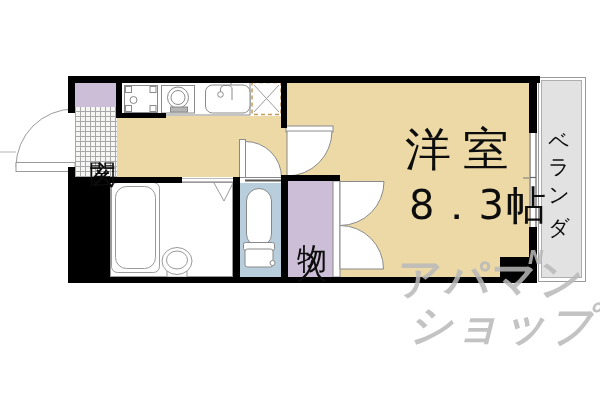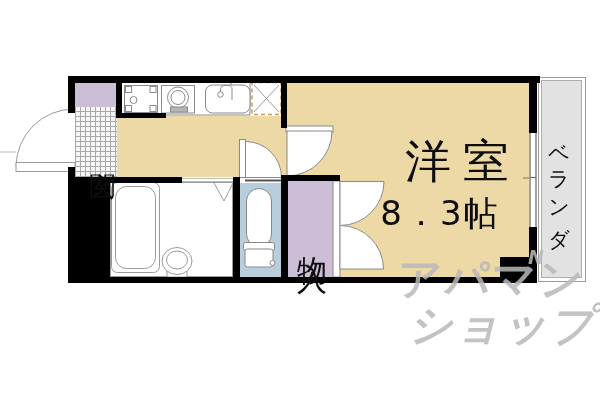--- a/index.html
+++ b/index.html
@@ -18,21 +18,21 @@
       repeating-linear-gradient(0deg,#a8a8a8 0 1px,transparent 1px 5px),
       repeating-linear-gradient(90deg,#a8a8a8 0 1px,transparent 1px 5px),
       #f6f6f4;
   }
   .veranda-outer{background:#fff;border:1px solid #9a9a9a;z-index:8;}
   .veranda-inner{background:#e2e2e2;border:1px solid #aeaeae;z-index:9;}
   .bathroom{background:#fff;border:1px solid #9a9a9a;}
   svg.fixtures{position:absolute;left:0;top:0;z-index:20;pointer-events:none;}
   .label{
     position:absolute;z-index:40;color:#0d0d0d;text-align:center;
-    font-family:"DejaVu Sans",sans-serif;line-height:1.05;white-space:nowrap;margin-top:12px;
+    font-family:"DejaVu Sans",sans-serif;line-height:1.05;white-space:nowrap;
   }
   .vtext{writing-mode:vertical-rl;text-orientation:upright;}
   .wm{
     position:absolute;z-index:50;font-weight:bold;
     color:rgba(185,185,185,0.85);letter-spacing:2px;white-space:nowrap;
   }
 </style>
 </head>
 <body>
 
@@ -146,21 +146,21 @@
   <div class="wall" style="left:281px;top:181px;width:7px;height:102px;"></div>
   <div class="wall" style="left:68px;top:277px;width:469px;height:6px;"></div>
   <div class="wall" style="left:529px;top:83px;width:8px;height:50px;"></div>
   <div class="wall" style="left:529px;top:227px;width:8px;height:56px;"></div>
   <div class="wall" style="left:500px;top:257px;width:37px;height:26px;"></div>
 
   <div class="label vtext" style="left:78px;top:110px;width:38px;height:64px;font-size:26px;letter-spacing:3px;">玄関</div>
 
   <div class="label" style="left:398px;top:125px;width:130px;font-size:46px;letter-spacing:12px;">洋室</div>
 
-  <div class="label" style="left:356px;top:184px;width:168px;font-size:34px;letter-spacing:2px;">8．3帖</div>
+  <div class="label" style="left:380px;top:184px;width:168px;font-size:40px;letter-spacing:2px;text-align:right;">8．3帖</div>
 
   <div class="label vtext" style="left:294px;top:187px;width:34px;height:80px;font-size:30px;letter-spacing:6px;">物入</div>
 
   <div class="label vtext" style="left:546px;top:112px;width:24px;height:122px;font-size:21px;letter-spacing:4px;">ベランダ</div>
 
   <div class="wm" style="left:398px;top:250px;font-size:44px;font-family:Liberation Mono, monospace;">アパマン</div>
   <div class="wm" style="left:408px;top:296px;font-size:44px;font-style:italic;">ショップ</div>
   <div class="wm" style="left:528px;top:246px;font-size:19px;font-style:italic;">N</div>
 
 </div>

